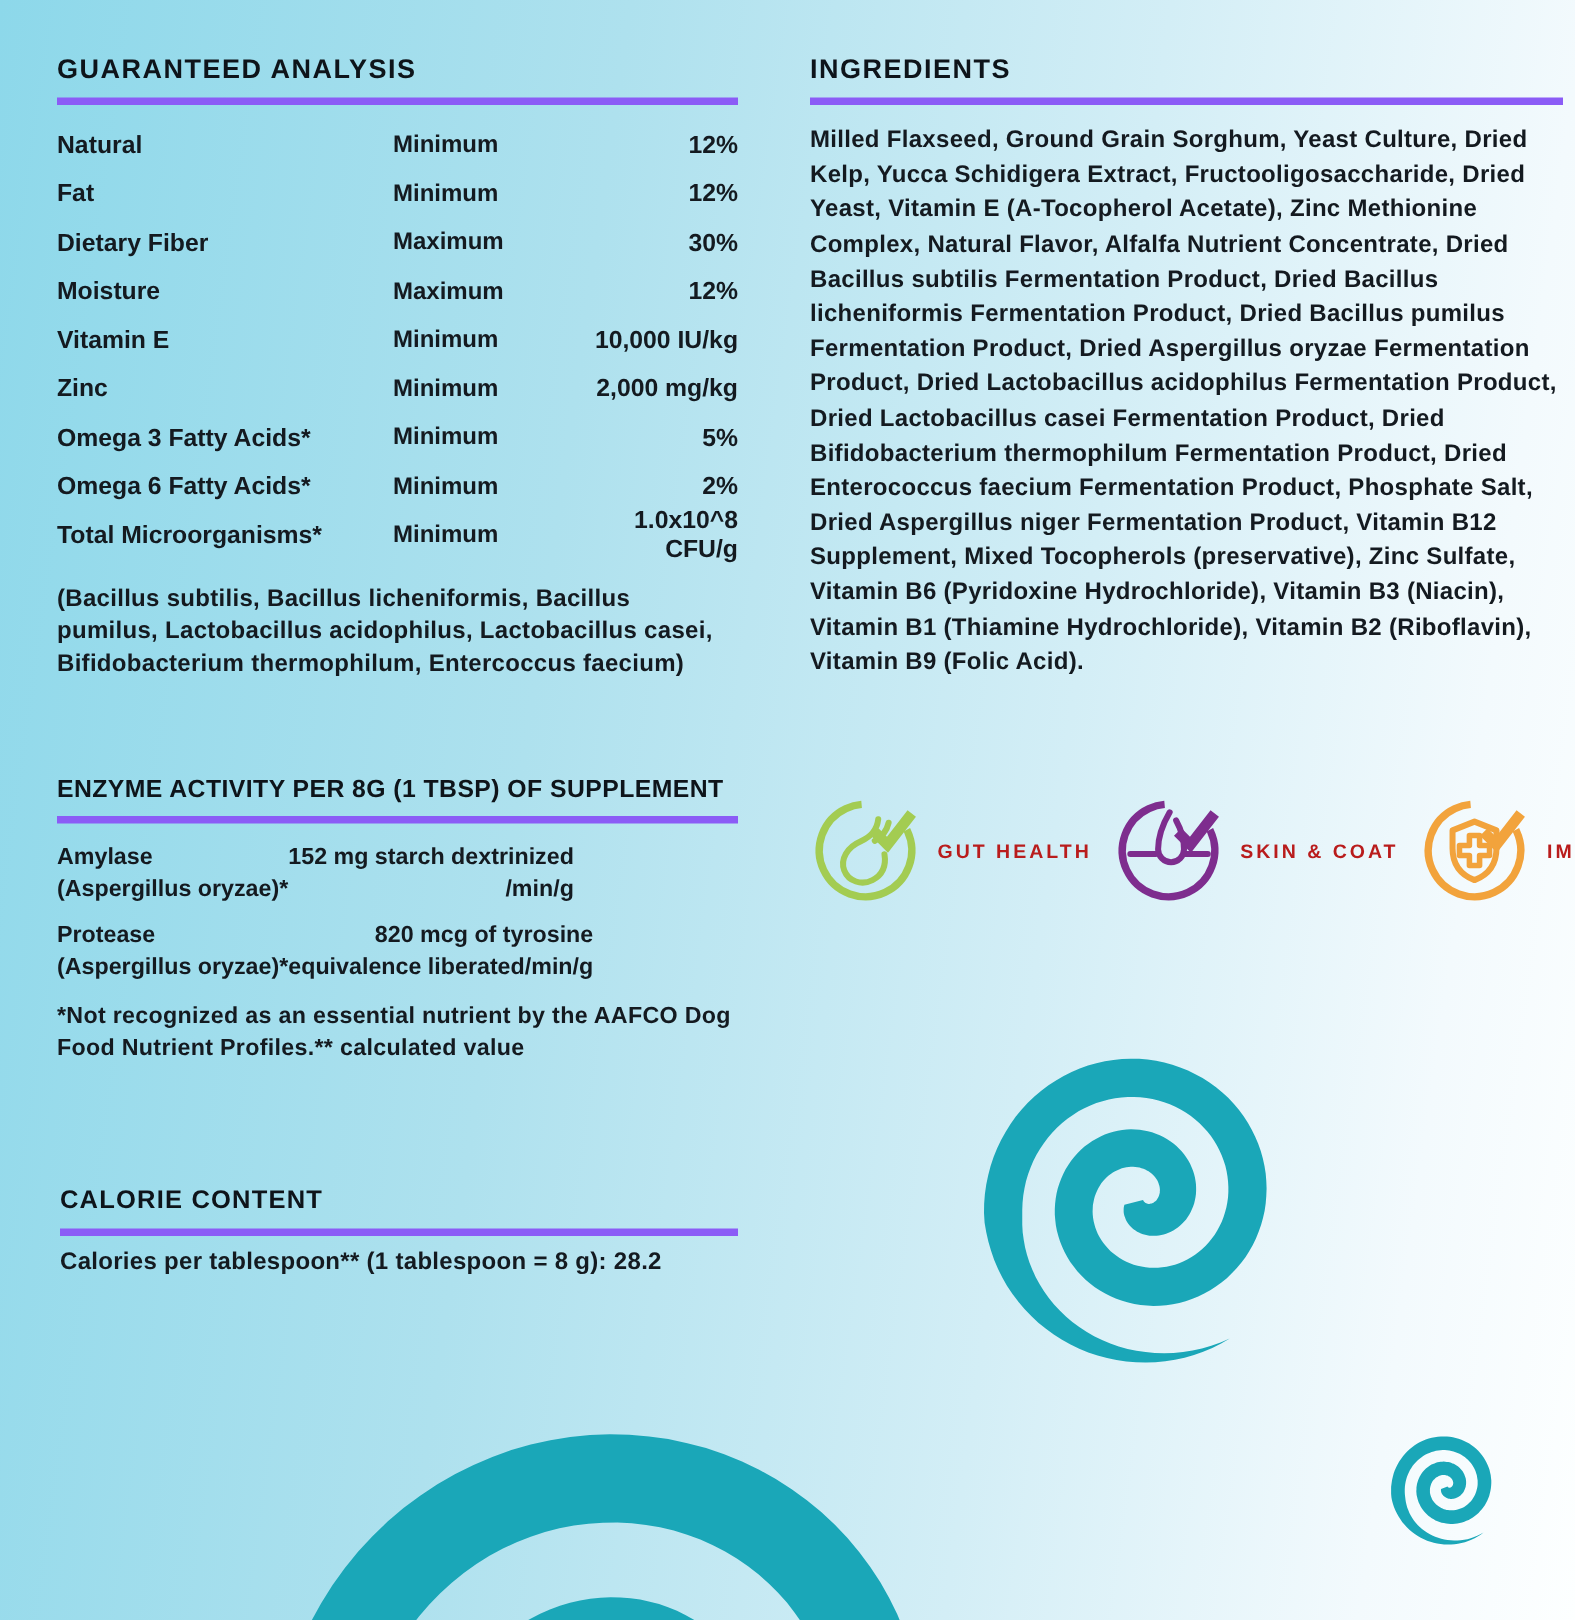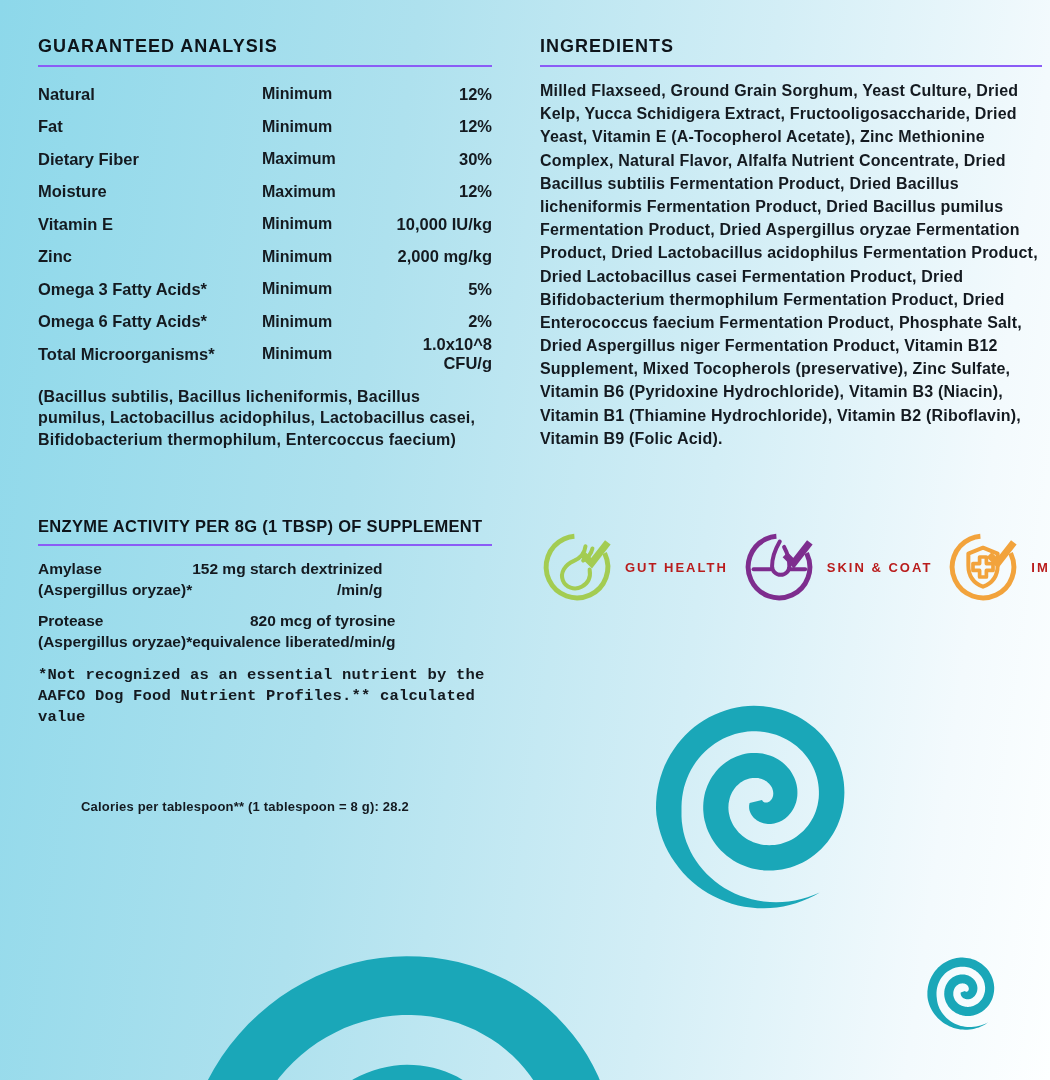--- a/index.html
+++ b/index.html
@@ -8,37 +8,37 @@
     background:linear-gradient(98deg,#8DD8EA 0%,#AEE1EE 35%,#D3EEF6 65%,#F3FAFD 88%,#FDFFFF 100%);
     font-family:"Liberation Sans",sans-serif;
     color:#141A20;font-weight:700;
     -webkit-font-smoothing:antialiased;
   }
   .block{position:absolute;}
   .col-l{left:38px;width:454px;}
   .col-r{left:540px;width:502px;}
   h2{
     margin:0;font-size:18px;line-height:20px;letter-spacing:1px;
-    padding-bottom:9px;border-bottom:2px solid #8b5cf6;color:#0E141A;
+    padding-bottom:9px;border-bottom:5px solid #8b5cf6;color:#0E141A;
   }
   h2.small{font-size:16.5px;letter-spacing:.3px;padding-bottom:8px;}
   
   .ga-table{margin-top:11px;display:grid;grid-template-columns:224px 112px 1fr;grid-auto-rows:32.5px;align-items:center;}
   .ga-nutrient{font-size:16.5px;}
   .ga-basis{font-size:16px;}
   .ga-value{font-size:16.5px;text-align:right;}
   .ga-note{margin-top:15px;font-size:16px;line-height:1.36;letter-spacing:.2px;}
   
   .enz-rows{margin-top:12px;}
   .enz-row{display:flex;margin-bottom:10px;}
   .enz-name{font-size:15.5px;line-height:21px;}
   .enz-val{font-size:15.5px;line-height:21px;text-align:right;}
-  .footnote{margin-top:13px;font-size:15.5px;line-height:1.35;letter-spacing:.2px;font-family:Liberation Mono, monospace;}
+  .footnote{margin-top:13px;font-size:15.5px;line-height:1.35;letter-spacing:.2px;}
   
-  .cal-text{margin-top:9px;font-size:13px;letter-spacing:.2px;margin-left:41px;}
+  .cal-text{margin-top:9px;font-size:16px;letter-spacing:.2px;}
   
   .ing-text{margin-top:12px;font-size:16px;line-height:1.45;letter-spacing:.2px;}
   
   .bf-row{margin-top:14px;display:flex;align-items:center;gap:14px;}
   .bf-item{display:flex;align-items:center;}
   .bf-item svg{width:74px;height:74px;flex:0 0 auto;}
   .bf-label{margin-left:11px;font-size:13px;letter-spacing:2px;color:#b91c1c;white-space:nowrap;}
   
   .spiral{position:absolute;}
   .spiral-large{left:652px;top:690px;width:220px;height:220px;}
@@ -103,20 +103,21 @@
       <div class="enz-val">
           <div>820 mcg of tyrosine</div>
           <div>equivalence liberated/min/g</div>
         </div>
     </div>
   </div>
   <div class="footnote">*Not recognized as an essential nutrient by the AAFCO Dog Food Nutrient Profiles.** calculated value</div>
 </div>
 
 <div class="block col-l" style="top:790px;left:40px;width:452px;">
+  <h2 style="font-size:17px;letter-spacing:.8px;">CALORIE CONTENT</h2>
   <div class="cal-text">Calories per tablespoon** (1 tablespoon = 8 g): 28.2</div>
 </div>
 
 <div class="block col-r" style="top:36px;">
   <h2>INGREDIENTS</h2>
   <div class="ing-text">Milled Flaxseed, Ground Grain Sorghum, Yeast Culture, Dried Kelp, Yucca Schidigera Extract, Fructooligosaccharide, Dried Yeast, Vitamin E (A-Tocopherol Acetate), Zinc Methionine Complex, Natural Flavor, Alfalfa Nutrient Concentrate, Dried Bacillus subtilis Fermentation Product, Dried Bacillus licheniformis Fermentation Product, Dried Bacillus pumilus Fermentation Product, Dried Aspergillus oryzae Fermentation Product, Dried Lactobacillus acidophilus Fermentation Product, Dried Lactobacillus casei Fermentation Product, Dried Bifidobacterium thermophilum Fermentation Product, Dried Enterococcus faecium Fermentation Product, Phosphate Salt, Dried Aspergillus niger Fermentation Product, Vitamin B12 Supplement, Mixed Tocopherols (preservative), Zinc Sulfate, Vitamin B6 (Pyridoxine Hydrochloride), Vitamin B3 (Niacin), Vitamin B1 (Thiamine Hydrochloride), Vitamin B2 (Riboflavin), Vitamin B9 (Folic Acid).</div>
 </div>
 
 <div class="block col-r" style="top:516px;">
   <div class="bf-row">

